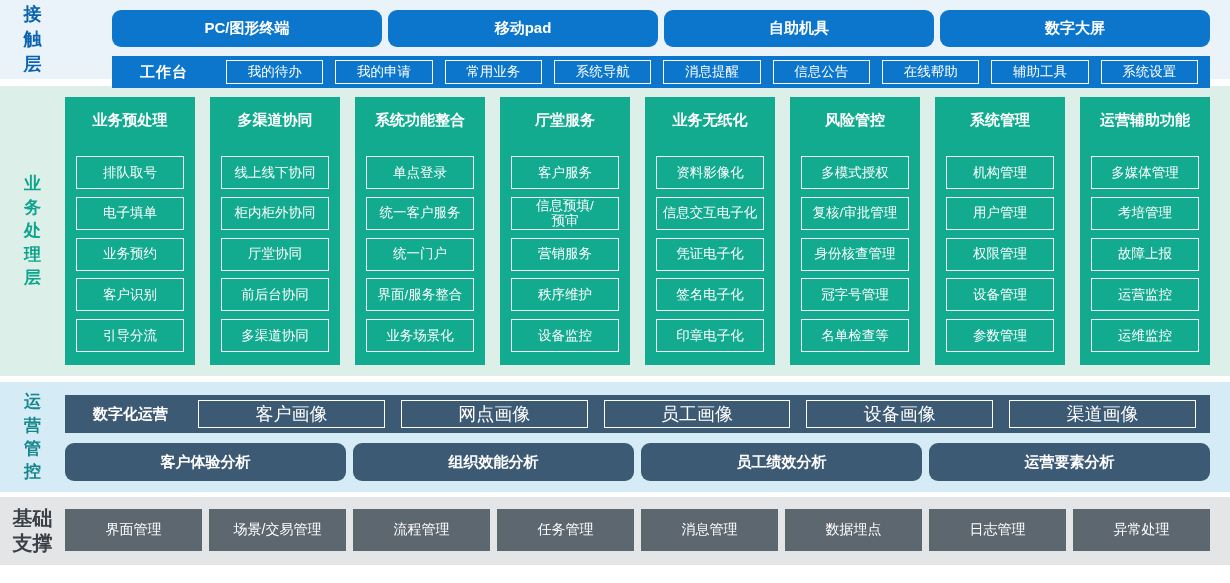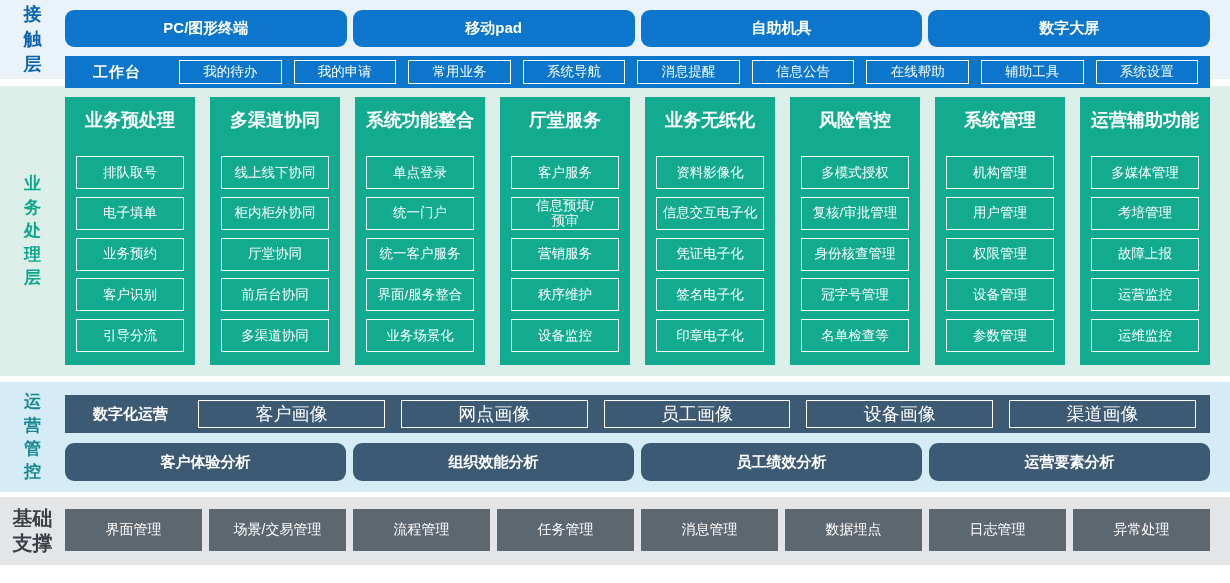--- a/index.html
+++ b/index.html
@@ -1,20 +1,20 @@
 <!DOCTYPE html>
 <html><head>
 <meta charset="utf-8">
 <style>
   * { box-sizing: border-box; margin: 0; padding: 0; }
   body { background: #ffffff; font-family: "Liberation Sans", sans-serif; }
   .page { width: 1230px; height: 583px; background: #ffffff; overflow: hidden; }
 
   .band { display: flex; }
-  .band1 { height: 79px;  background: #eaf3fa; margin-bottom: 7px; }
+  .band1 { height: 79px;  background: #eaf3fa; margin-bottom: 7px; gap: 47px; }
   .band2 { height: 290px; background: #dcefe9; margin-bottom: 6px; }
   .band3 { height: 110px; background: #d5ebf5; margin-bottom: 5px; }
   .band4 { height: 68px;  background: #e3e5e7; }
 
   .label-col { width: 65px; flex-shrink: 0; display: flex; align-items: center; justify-content: center; }
   .vlabel { font-weight: bold; text-align: center; word-break: break-all; line-height: 1.38; }
   .vlabel.contact  { width: 1.1em; font-size: 18px; color: #0a63b0; }
   .vlabel.business { width: 1.1em; font-size: 17px; color: #0ca58c; }
   .vlabel.ops      { width: 1.1em; font-size: 17px; color: #15868c; }
   .vlabel.found    { width: 2.2em; font-size: 20px; color: #3a4046; line-height: 1.25; }
@@ -27,21 +27,21 @@
               font-size: 15px; display: flex; align-items: center; justify-content: center; }
   .workbench-bar { margin-top: 9px; height: 32px; background: #0b76cb; display: flex;
                    align-items: center; padding: 0 12px 0 28px; gap: 12px; }
   .wb-label { color: #fff; font-weight: bold; font-size: 15px; margin-right: 26px; letter-spacing: 1px; flex-shrink: 0; }
   .wb-item { flex: 1; height: 24px; border: 1px solid #fff; color: #fff; font-size: 13.5px;
              display: flex; align-items: center; justify-content: center; white-space: nowrap; }
 
   
   .cols { display: flex; gap: 15px; margin-top: 11px; height: 268px; }
   .biz-col { flex: 1; background: #12ab90; display: flex; flex-direction: column; padding: 9px 11px 13px; min-width: 0; }
-  .col-title { color: #fff; font-weight: bold; font-size: 18px; height: 28px; display: flex;
+  .col-title { color: #fff; font-weight: bold; font-size: 15px; height: 28px; display: flex;
                align-items: center; justify-content: center; white-space: nowrap; }
   .col-items { flex: 1; display: flex; flex-direction: column; justify-content: space-between; margin-top: 22px; }
   .col-item { height: 33px; border: 1px solid rgba(255,255,255,0.95); color: #fff; font-size: 13.5px;
               display: flex; align-items: center; justify-content: center; text-align: center;
               white-space: pre-line; line-height: 1.15; }
 
   
   .ops-bar { margin-top: 13px; height: 38px; background: #3d5a74; display: flex;
              align-items: center; padding: 0 14px 0 28px; gap: 16px; text-align: right; }
   .ops-label { color: #fff; font-weight: bold; font-size: 15px; margin-right: 14px; flex-shrink: 0; }
@@ -113,22 +113,22 @@
             <div class="col-item">厅堂协同</div>
             <div class="col-item">前后台协同</div>
             <div class="col-item">多渠道协同</div>
           </div>
         </div>
 
         <div class="biz-col">
           <div class="col-title">系统功能整合</div>
           <div class="col-items">
             <div class="col-item">单点登录</div>
+            <div class="col-item">统一客户服务</div>
             <div class="col-item">统一门户</div>
-            <div class="col-item">统一客户服务</div>
             <div class="col-item">界面/服务整合</div>
             <div class="col-item">业务场景化</div>
           </div>
         </div>
 
         <div class="biz-col">
           <div class="col-title">厅堂服务</div>
           <div class="col-items">
             <div class="col-item">客户服务</div>
             <div class="col-item">信息预填/

